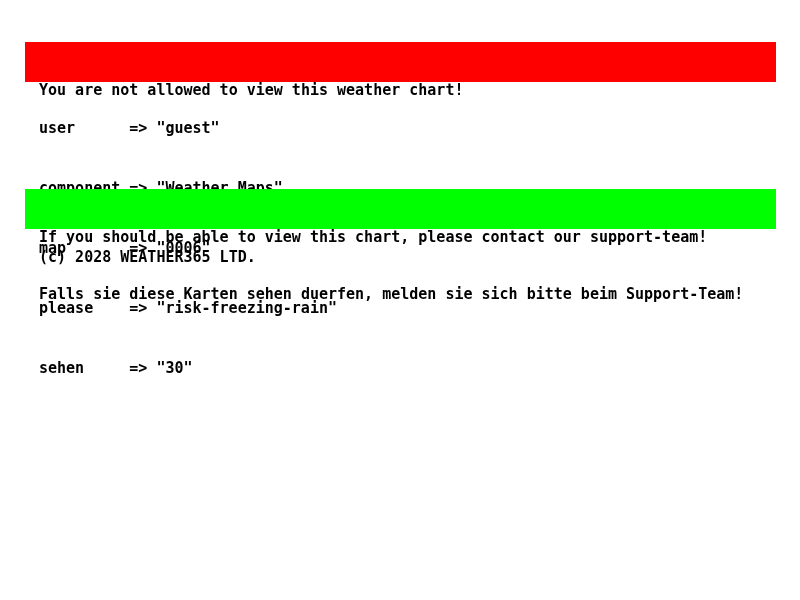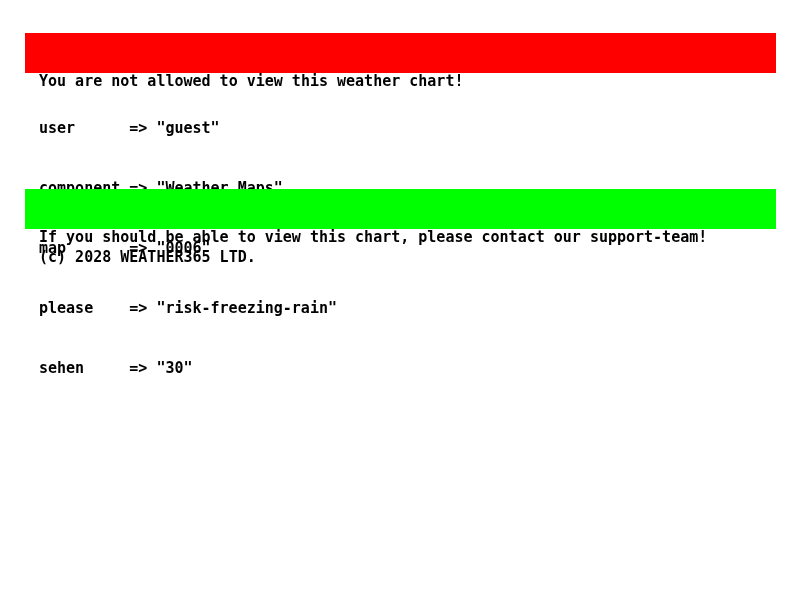--- a/index.html
+++ b/index.html
@@ -20,21 +20,21 @@
   .banner {
     position: absolute;
     left: 25px;
     width: 751px;
     height: 40px;
     box-sizing: border-box;
     padding: 1px 0 0 14px;
     line-height: 19px;
     white-space: pre;
   }
-  .banner.error { top: 33px;  background: #ff0000; }
+  .banner.error { top: 42px;  background: #ff0000; }
   .banner.info  { top: 189px; background: #00ff00; }
   .banner-line { display: block; }
 
   .kv-block {
     position: absolute;
     left: 39px;
     top: 78px;
     line-height: 20px;
     white-space: pre;
   }
@@ -73,17 +73,18 @@
 <div class="kv-block">
   <span class="kv-row"><span class="kv-key">user</span><span class="kv-arrow">=&gt;</span><span class="kv-value">"guest"</span></span>
   <span class="kv-row"><span class="kv-key">component</span><span class="kv-arrow">=&gt;</span><span class="kv-value">"Weather Maps"</span></span>
   <span class="kv-row"><span class="kv-key">map</span><span class="kv-arrow">=&gt;</span><span class="kv-value">"0006"</span></span>
   <span class="kv-row"><span class="kv-key">please</span><span class="kv-arrow">=&gt;</span><span class="kv-value">"risk-freezing-rain"</span></span>
   <span class="kv-row"><span class="kv-key">sehen</span><span class="kv-arrow">=&gt;</span><span class="kv-value">"30"</span></span>
 </div>
 
 <div class="banner info">
   <span class="banner-line">If you should be able to view this chart, please contact our support-team!</span>
+  <span class="banner-line">Falls sie diese Karten sehen duerfen, melden sie sich bitte beim Support-Team!</span>
 </div>
 
 <div class="footer">
   <span>(c) 2028 WEATHER365 LTD.</span>
 </div>
 
 </body></html>

